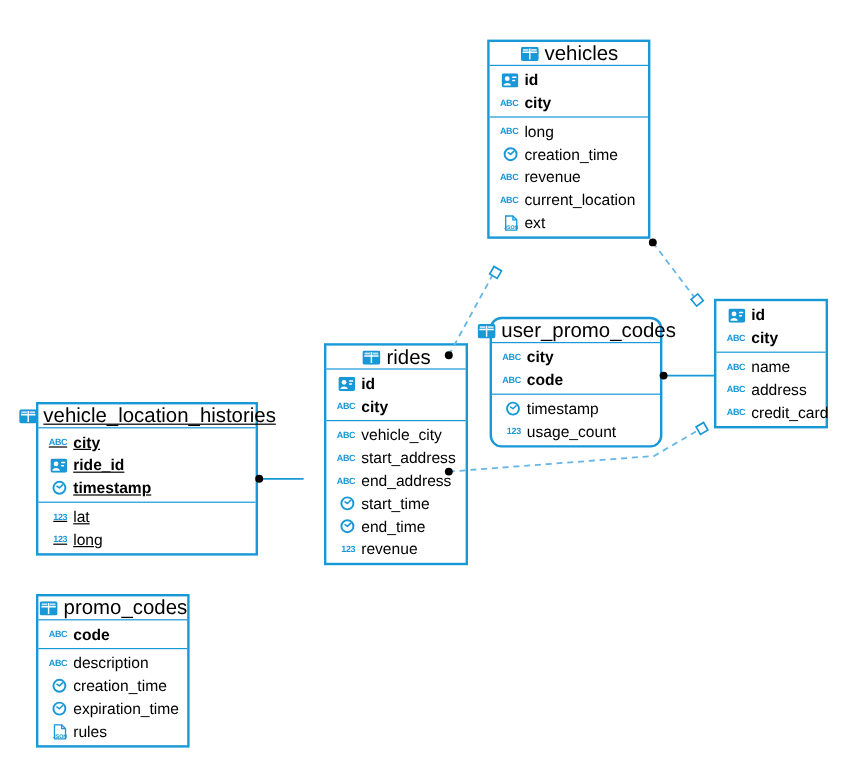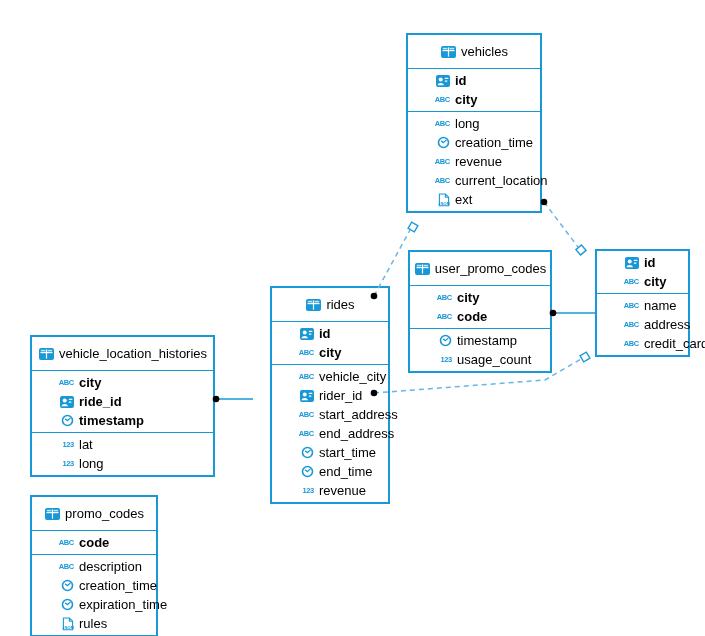--- a/index.html
+++ b/index.html
@@ -6,28 +6,28 @@
   html,body { margin:0; padding:0; background:#fff; }
   #stage {
     position:relative; width:705px; height:636px; background:#fff;
     font-family:"Liberation Sans", sans-serif; overflow:hidden;
   }
   .tbl {
     position:absolute; background:#fff; border:2px solid var(--blue);
     box-sizing:border-box;
   }
   .tbl-header {
-    height:34px; display:flex; align-items:center; justify-content:center;
-    gap:5px; border-bottom:1px solid var(--blue); font-size:13px;
+    height:20px; display:flex; align-items:center; justify-content:center;
+    gap:5px; border-bottom:1px solid var(--blue); font-size:17px;
     color:var(--text); padding:0 6px; white-space:nowrap; box-sizing:border-box;
   }
   .sec { padding:2px 0; }
   .sec + .sec { border-top:1px solid var(--blue); }
   .row {
-    height:19px; display:flex; align-items:center; gap:5px; padding:0 23px;
+    height:19px; display:flex; align-items:center; gap:5px; padding:0 5px;
     font-size:13px; color:var(--text); white-space:nowrap;
   }
   .row.pk .lbl { font-weight:700; }
   .icon {
     width:19px; min-width:19px; height:15px; display:inline-flex;
     align-items:center; justify-content:flex-end;
   }
   .txt-icon {
     font-size:7.5px; font-weight:700; color:var(--blue);
     letter-spacing:-0.3px; line-height:1;
@@ -107,21 +107,21 @@
               <svg width="13" height="14" viewBox="0 0 13 14">
                 <path d="M2.4 1 h6 l3.2 3.2 v8.6 h-9.2 z" fill="#fff" stroke="#1898d6" stroke-width="1.1"></path>
                 <path d="M8.4 1 v3.2 h3.2" fill="none" stroke="#1898d6" stroke-width="1.1"></path>
                 <text x="1" y="12.2" font-size="4.4" font-weight="700" fill="#1898d6" font-family="Liberation Sans, sans-serif">JSON</text>
               </svg>
             </span>
             <span class="lbl">ext</span>
           </div>
         </div>
       </div>
-      <div class="tbl" style="left: 408px; top: 250px; width: 144px;">
+      <div class="tbl" style="left: 408px; top: 264px; width: 144px; border-radius: 10px;">
         <div class="tbl-header">
           <span class="icon" style="width: 16px; min-width: 16px;">
             <svg width="15" height="12" viewBox="0 0 15 12">
               <rect x="0" y="0" width="15" height="12" rx="2" fill="#1898d6"></rect>
               <g stroke="#fff" stroke-width="1.2">
                 <line x1="1.5" y1="4.6" x2="13.5" y2="4.6"></line>
                 <line x1="7.5" y1="1.4" x2="7.5" y2="10.6"></line>
               </g>
               <rect x="1.8" y="1.8" width="4.6" height="1.6" fill="#fff" opacity="0.75"></rect>
               <rect x="8.6" y="1.8" width="4.6" height="1.6" fill="#fff" opacity="0.75"></rect>
@@ -240,32 +240,20 @@
         </div>
         <div class="sec">
           <div class="row">
             <span class="icon">
               <span class="txt-icon">ABC</span>
             </span>
             <span class="lbl">vehicle_city</span>
           </div>
           <div class="row">
             <span class="icon">
-              <svg width="14" height="12" viewBox="0 0 14 12">
-                <rect width="14" height="12" rx="2" fill="#1898d6"></rect>
-                <circle cx="4.7" cy="4.6" r="2" fill="#fff"></circle>
-                <path d="M1.6 10.2 C1.6 7.4 7.8 7.4 7.8 10.2 Z" fill="#fff"></path>
-                <rect x="8.8" y="2.8" width="3.6" height="1.3" rx="0.4" fill="#fff"></rect>
-                <rect x="8.8" y="5.4" width="2.6" height="1.3" rx="0.4" fill="#fff"></rect>
-              </svg>
-            </span>
-            <span class="lbl">rider_id</span>
-          </div>
-          <div class="row">
-            <span class="icon">
               <span class="txt-icon">ABC</span>
             </span>
             <span class="lbl">start_address</span>
           </div>
           <div class="row">
             <span class="icon">
               <span class="txt-icon">ABC</span>
             </span>
             <span class="lbl">end_address</span>
           </div>
@@ -288,21 +276,21 @@
             <span class="lbl">end_time</span>
           </div>
           <div class="row">
             <span class="icon">
               <span class="txt-icon">123</span>
             </span>
             <span class="lbl">revenue</span>
           </div>
         </div>
       </div>
-      <div class="tbl" style="left: 30px; top: 335px; width: 185px;">
+      <div class="tbl" style="left: 30px; top: 335px; width: 185px; text-decoration: underline;">
         <div class="tbl-header">
           <span class="icon" style="width: 16px; min-width: 16px;">
             <svg width="15" height="12" viewBox="0 0 15 12">
               <rect x="0" y="0" width="15" height="12" rx="2" fill="#1898d6"></rect>
               <g stroke="#fff" stroke-width="1.2">
                 <line x1="1.5" y1="4.6" x2="13.5" y2="4.6"></line>
                 <line x1="7.5" y1="1.4" x2="7.5" y2="10.6"></line>
               </g>
               <rect x="1.8" y="1.8" width="4.6" height="1.6" fill="#fff" opacity="0.75"></rect>
               <rect x="8.6" y="1.8" width="4.6" height="1.6" fill="#fff" opacity="0.75"></rect>

